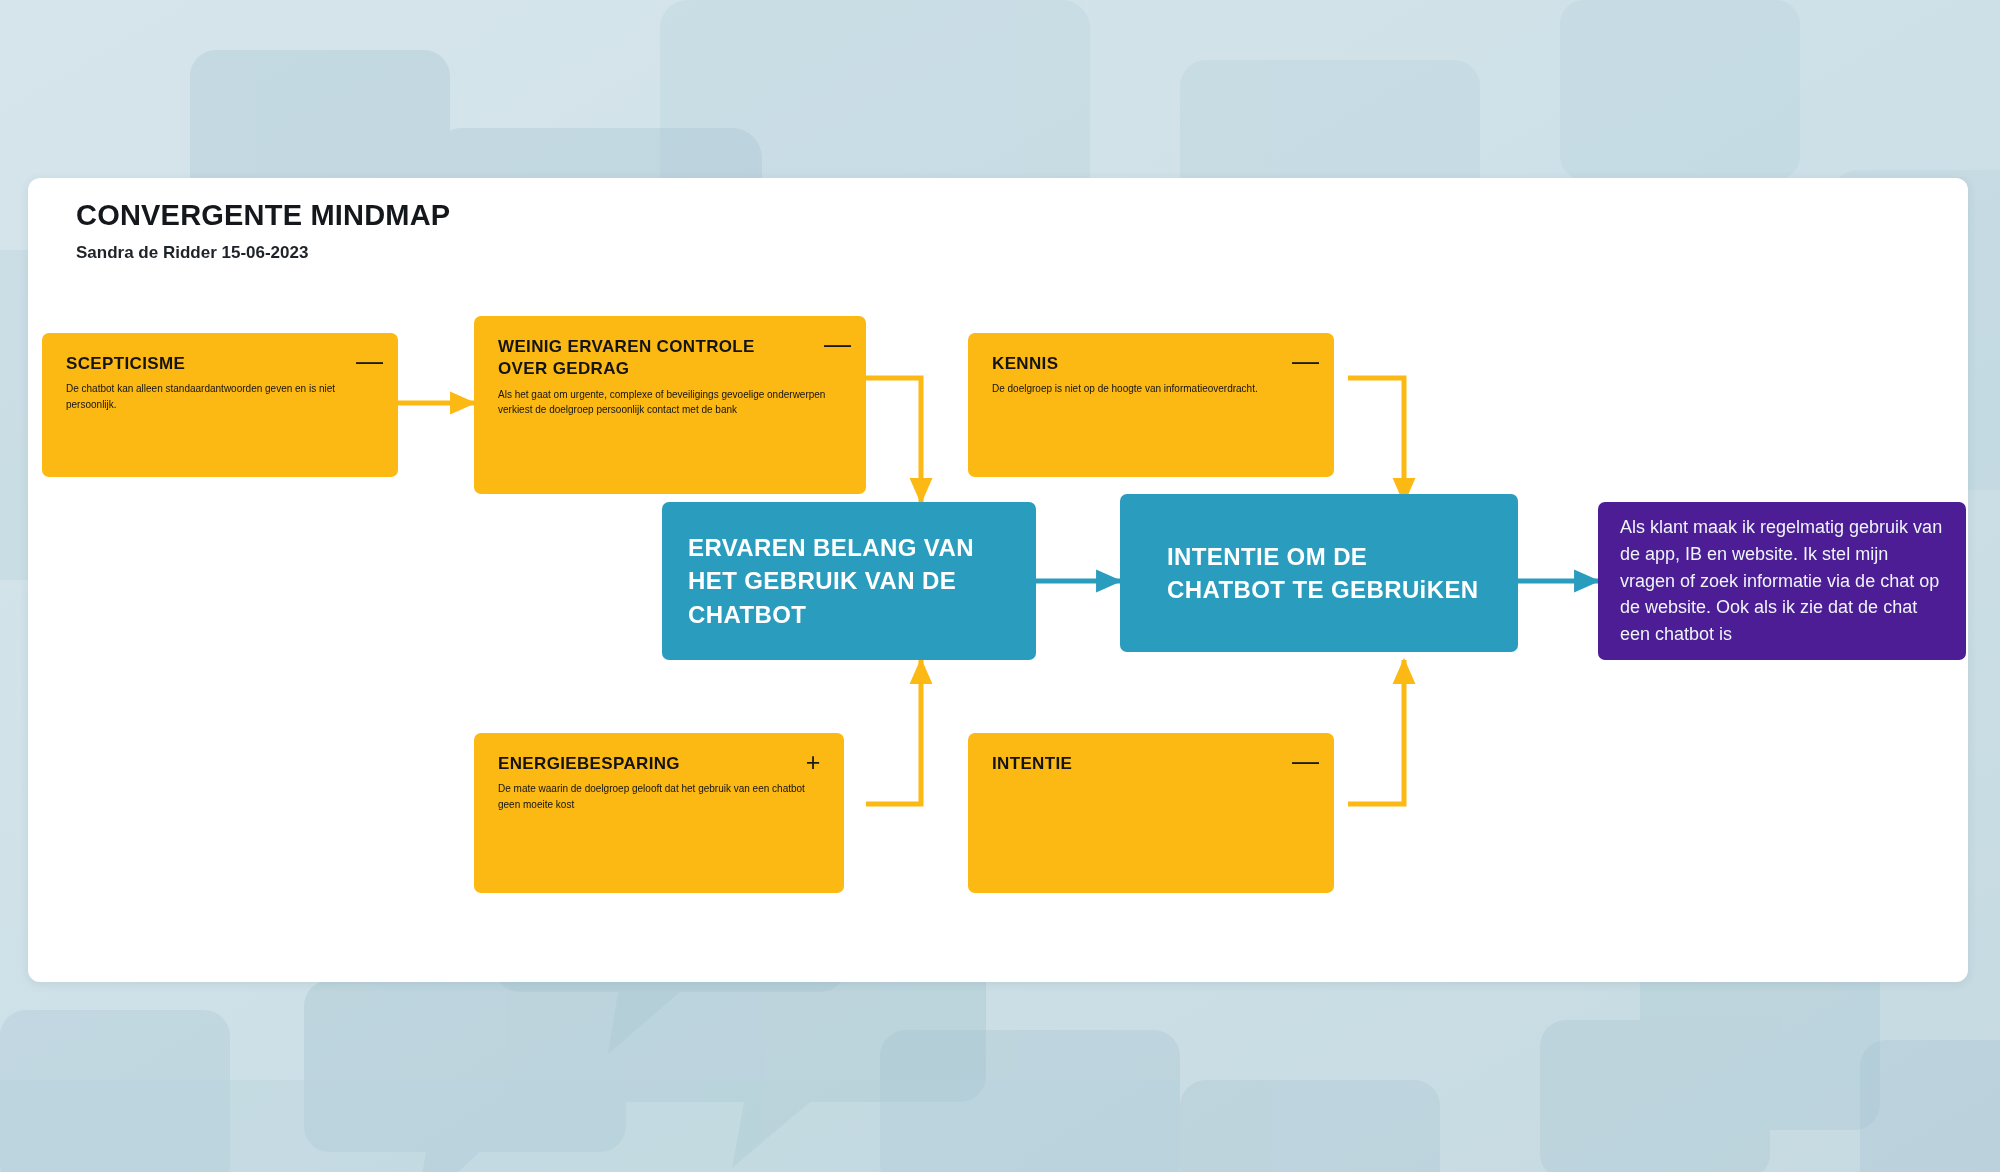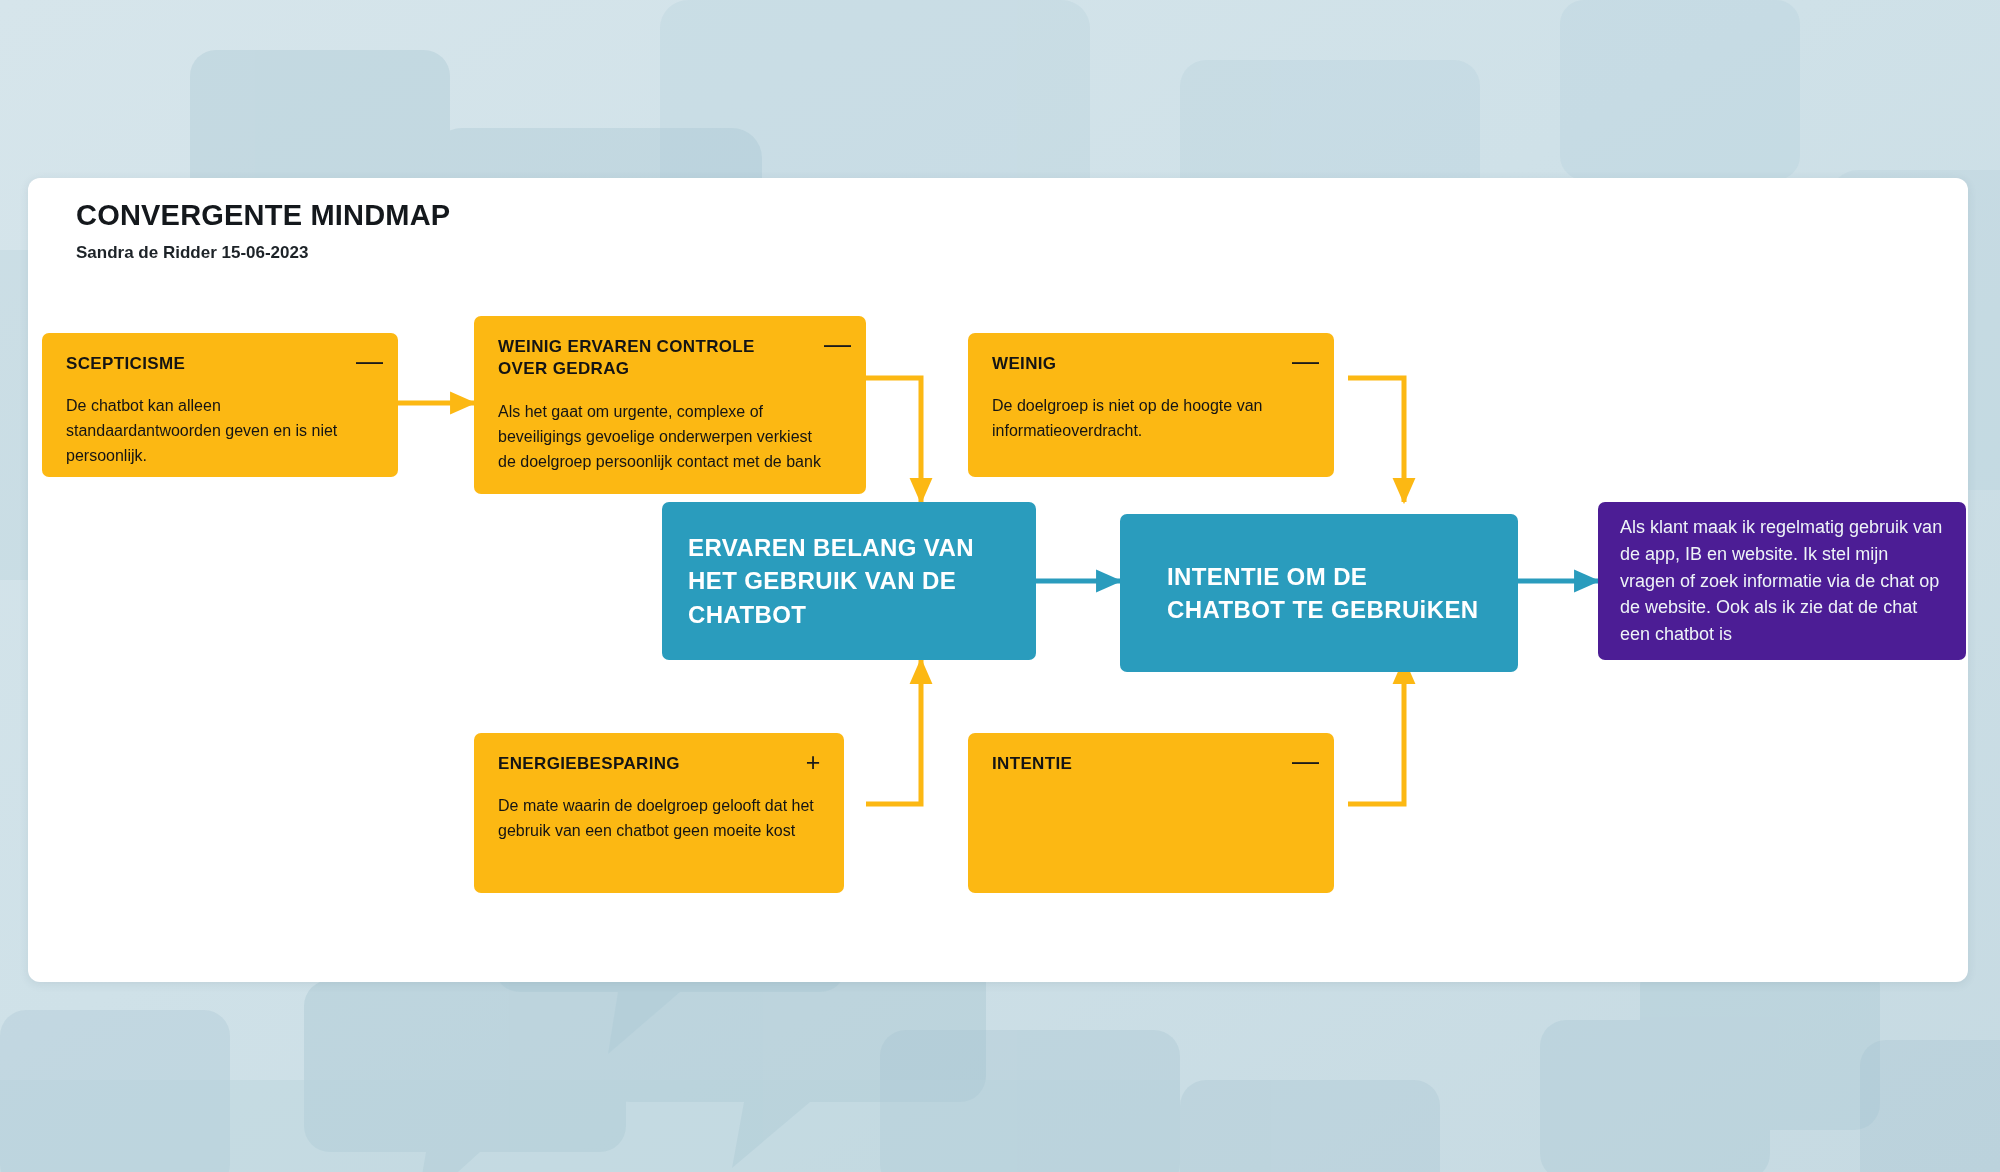--- a/index.html
+++ b/index.html
@@ -108,24 +108,24 @@
 
   .node-title {
     font-size: 17px;
     font-weight: 700;
     letter-spacing: 0.35px;
     line-height: 1.32;
     padding-right: 40px;
   }
 
   .node-body {
-    font-size: 16px;
+    font-size: 10px;
     font-weight: 400;
     line-height: 1.56;
-    margin-top: 19px;
+    margin-top: 6px;
     max-width: 330px;
   }
 
   .node-teal .node-title {
     font-size: 24px;
     letter-spacing: 0.4px;
     padding-right: 0;
     line-height: 1.38;
   }
 
@@ -242,41 +242,41 @@
         <div class="toggle minus">—</div>
       </div>
 
       <div class="node node-yellow" style="left:446px; top:138px; width:392px; height:178px;">
         <div class="node-title">WEINIG ERVAREN CONTROLE OVER GEDRAG</div>
         <div class="node-body">Als het gaat om urgente, complexe of beveiligings gevoelige onderwerpen verkiest de doelgroep persoonlijk contact met de bank</div>
         <div class="toggle minus">—</div>
       </div>
 
       <div class="node node-yellow" style="left:940px; top:155px; width:366px; height:144px;">
-        <div class="node-title">WEINIG</div>
+        <div class="node-title">KENNIS</div>
         <div class="node-body">De doelgroep is niet op de hoogte van informatieoverdracht.</div>
         <div class="toggle minus">—</div>
       </div>
 
       <div class="node node-yellow" style="left:446px; top:555px; width:370px; height:160px;">
         <div class="node-title">ENERGIEBESPARING</div>
         <div class="node-body">De mate waarin de doelgroep gelooft dat het gebruik van een chatbot geen moeite kost</div>
         <div class="toggle plus">+</div>
       </div>
 
       <div class="node node-yellow" style="left:940px; top:555px; width:366px; height:160px;">
         <div class="node-title">INTENTIE</div>
         <div class="toggle minus">—</div>
       </div>
 
       <div class="node node-teal" style="left:634px; top:324px; width:374px; height:158px;">
         <div class="node-title">ERVAREN BELANG VAN HET GEBRUIK VAN DE CHATBOT</div>
       </div>
 
-      <div class="node node-teal" style="left:1092px; top:336px; width:398px; height:158px;padding-left:47px;">
+      <div class="node node-teal" style="left:1092px; top:316px; width:398px; height:158px;padding-left:47px;">
         <div class="node-title">INTENTIE OM DE CHATBOT TE GEBRUiKEN</div>
       </div>
 
       <div class="node node-navy" style="left:1570px; top:324px; width:368px; height:158px;">
         <div class="node-body">Als klant maak ik regelmatig gebruik van de app, IB en website. Ik stel mijn vragen of zoek informatie via de chat op de website. Ook als ik zie dat de chat een chatbot is</div>
       </div>
 
     </div>
   </div>
 </div>

